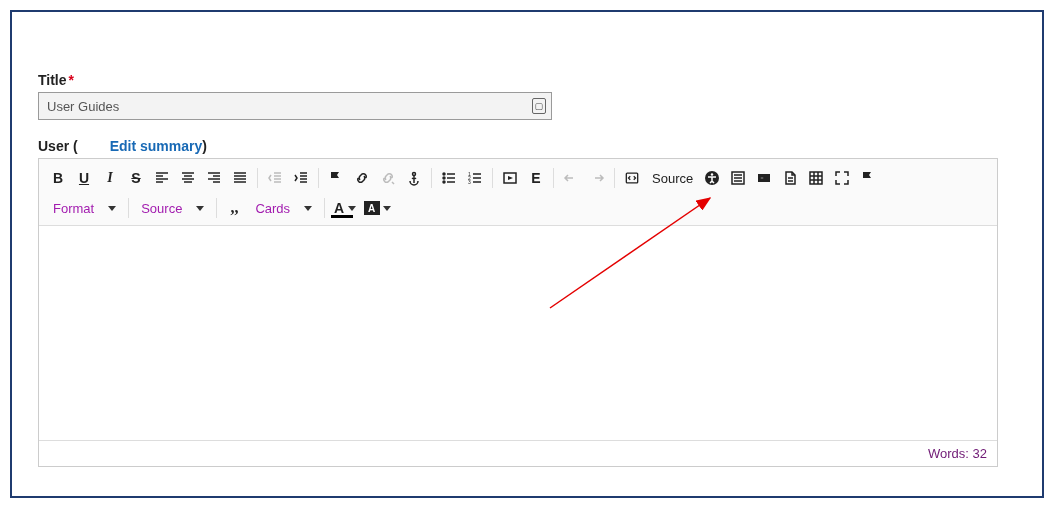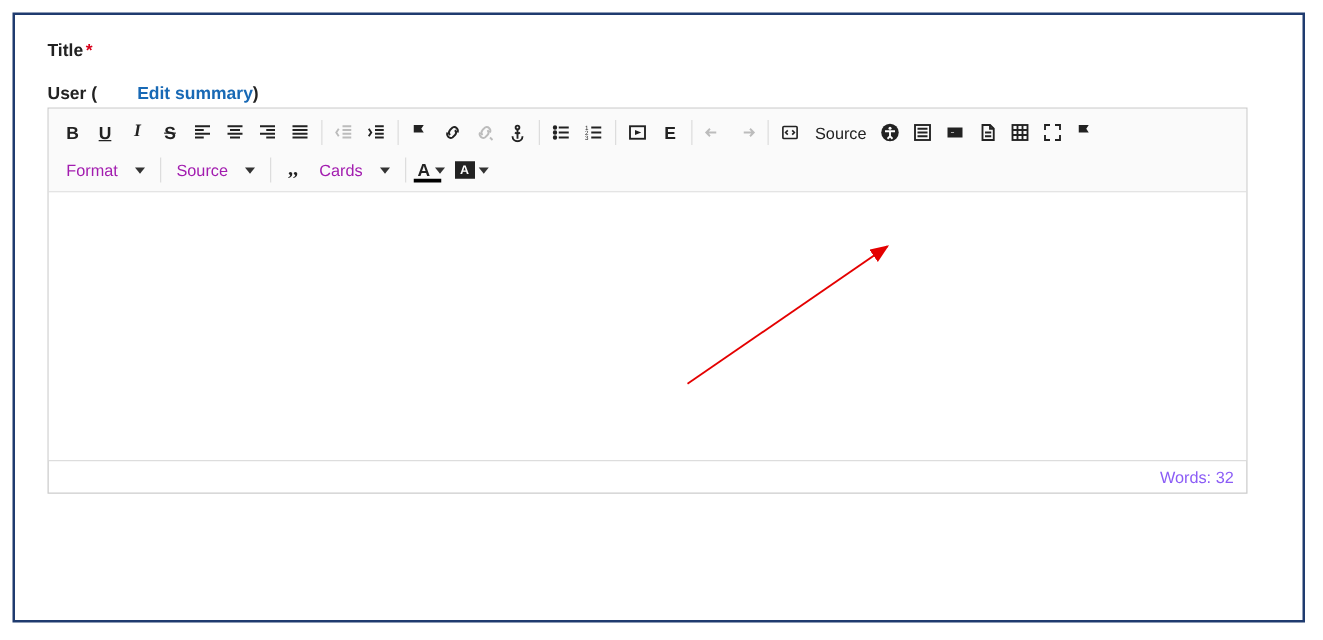--- a/index.html
+++ b/index.html
@@ -48,20 +48,21 @@
   }
   .req { color: #d9001b; margin-left: 2px; font-weight: 700; }
   .panel {
     padding: 20px 26px 16px;
   }
   .field-label {
     font-size: 14px;
     font-weight: 700;
     color: #222;
     margin-bottom: 4px;
+    margin-top: 40px;
   }
   .title-input-wrap { position: relative; width: 514px; }
   .title-input {
     width: 100%;
     height: 28px;
     border: 1px solid #9a9a9a;
     background: #f3f3f3;
     font-size: 13px;
     color: #555;
     padding: 0 28px 0 8px;
@@ -135,21 +136,21 @@
   .source-btn svg { width: 14px; height: 14px; }
   .editor-body {
     height: 214px;
     background: #fff;
   }
   .editor-footer {
     border-top: 1px solid #ddd;
     height: 26px;
     display: flex; justify-content: flex-end; align-items: center;
     padding: 0 10px;
-    font-size: 13px; color: #8b5cf6;
+    font-size: 13px; color: #701a75;
   }
   .arrow-annot {
     position: absolute;
     left: 538px; top: 292px;
     pointer-events: none;
   }
   .arrow-annot svg { overflow: visible; }
 
   .ico { width: 16px; height: 16px; stroke: currentColor; fill: none; stroke-width: 1.5; }
   .ico.fill { fill: currentColor; stroke: none; }
@@ -157,20 +158,24 @@
 </head>
 <body>
 
 <div class="frame">
 
 
   <div class="panel">
 
     <div class="field-label">
       <span>Title</span><span class="req">*</span>
+    </div>
+    <div class="title-input-wrap">
+      <input class="title-input" value="User Guides" style="">
+      <span class="input-badge">▢</span>
     </div>
 
     <div class="body-label">
       <span>User</span>
       (<a href="#">Edit summary</a>)
     </div>
 
     <div class="editor">
       <div class="toolbar">
 

